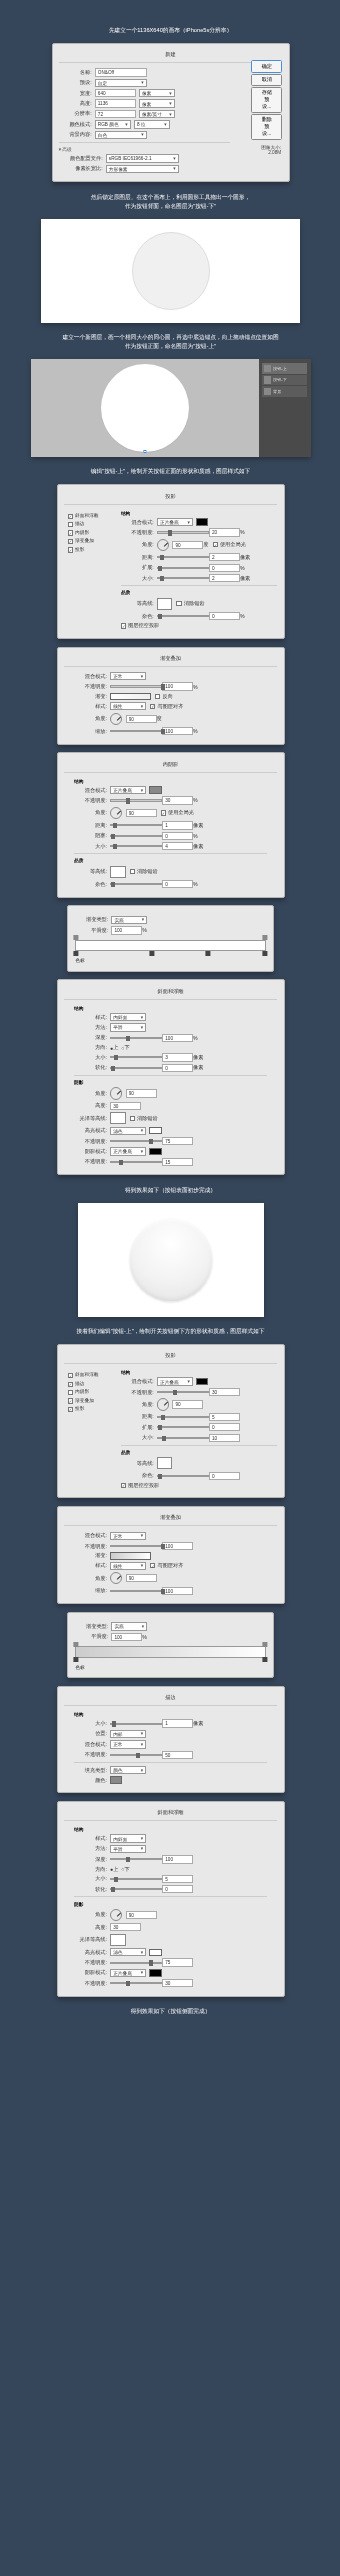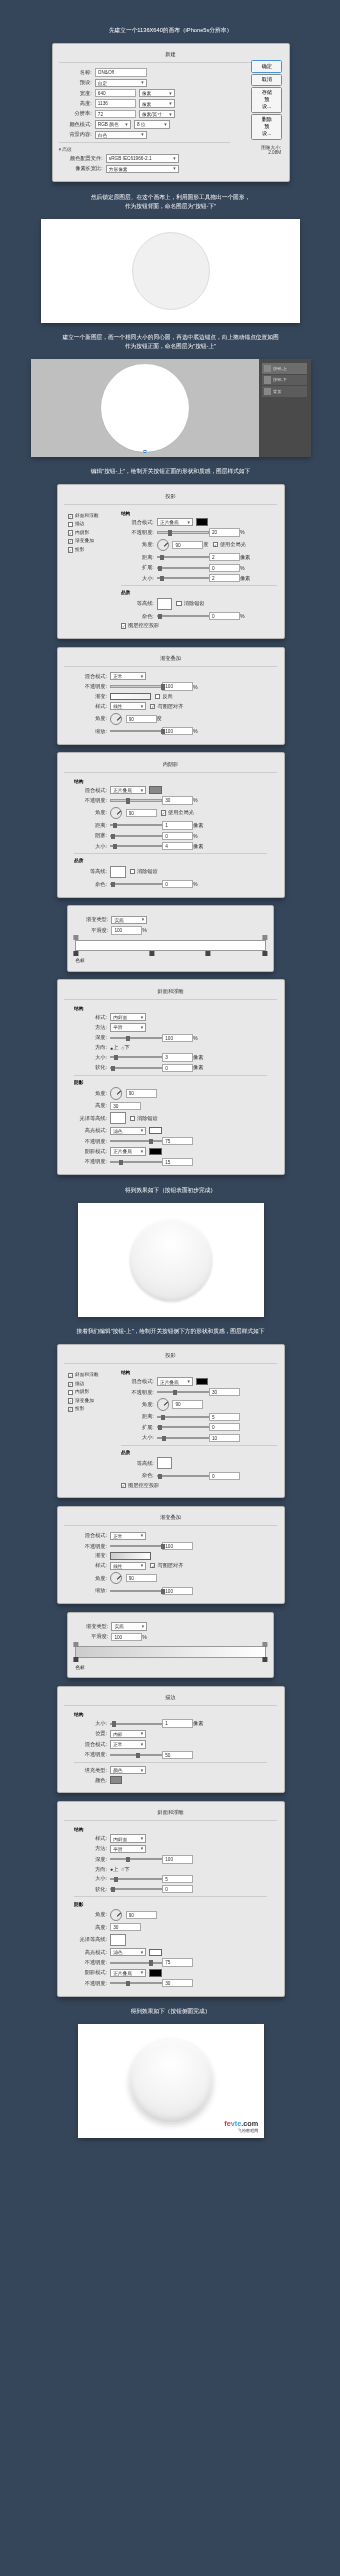--- a/index.html
+++ b/index.html
@@ -735,22 +735,15 @@
           <span class="lbl">不透明度:</span>
           <span class="slider">
             <span class="knob" style="left:30%"></span>
           </span>
           <span class="val w40">30</span>
         </div>
     </div>
   </div>
 
   <div class="caption">得到效果如下（按钮侧面完成）</div>
-  <div class="result">
-    <div class="btn3d final"></div>
-    <div class="watermark">
-      <span class="r">fe</span><span class="b">vte</span><span style="color:#333">.com</span>
-      <span class="sub">飞特教程网</span>
-    </div>
-  </div>
 
 </div>
 
 
 </body></html>

